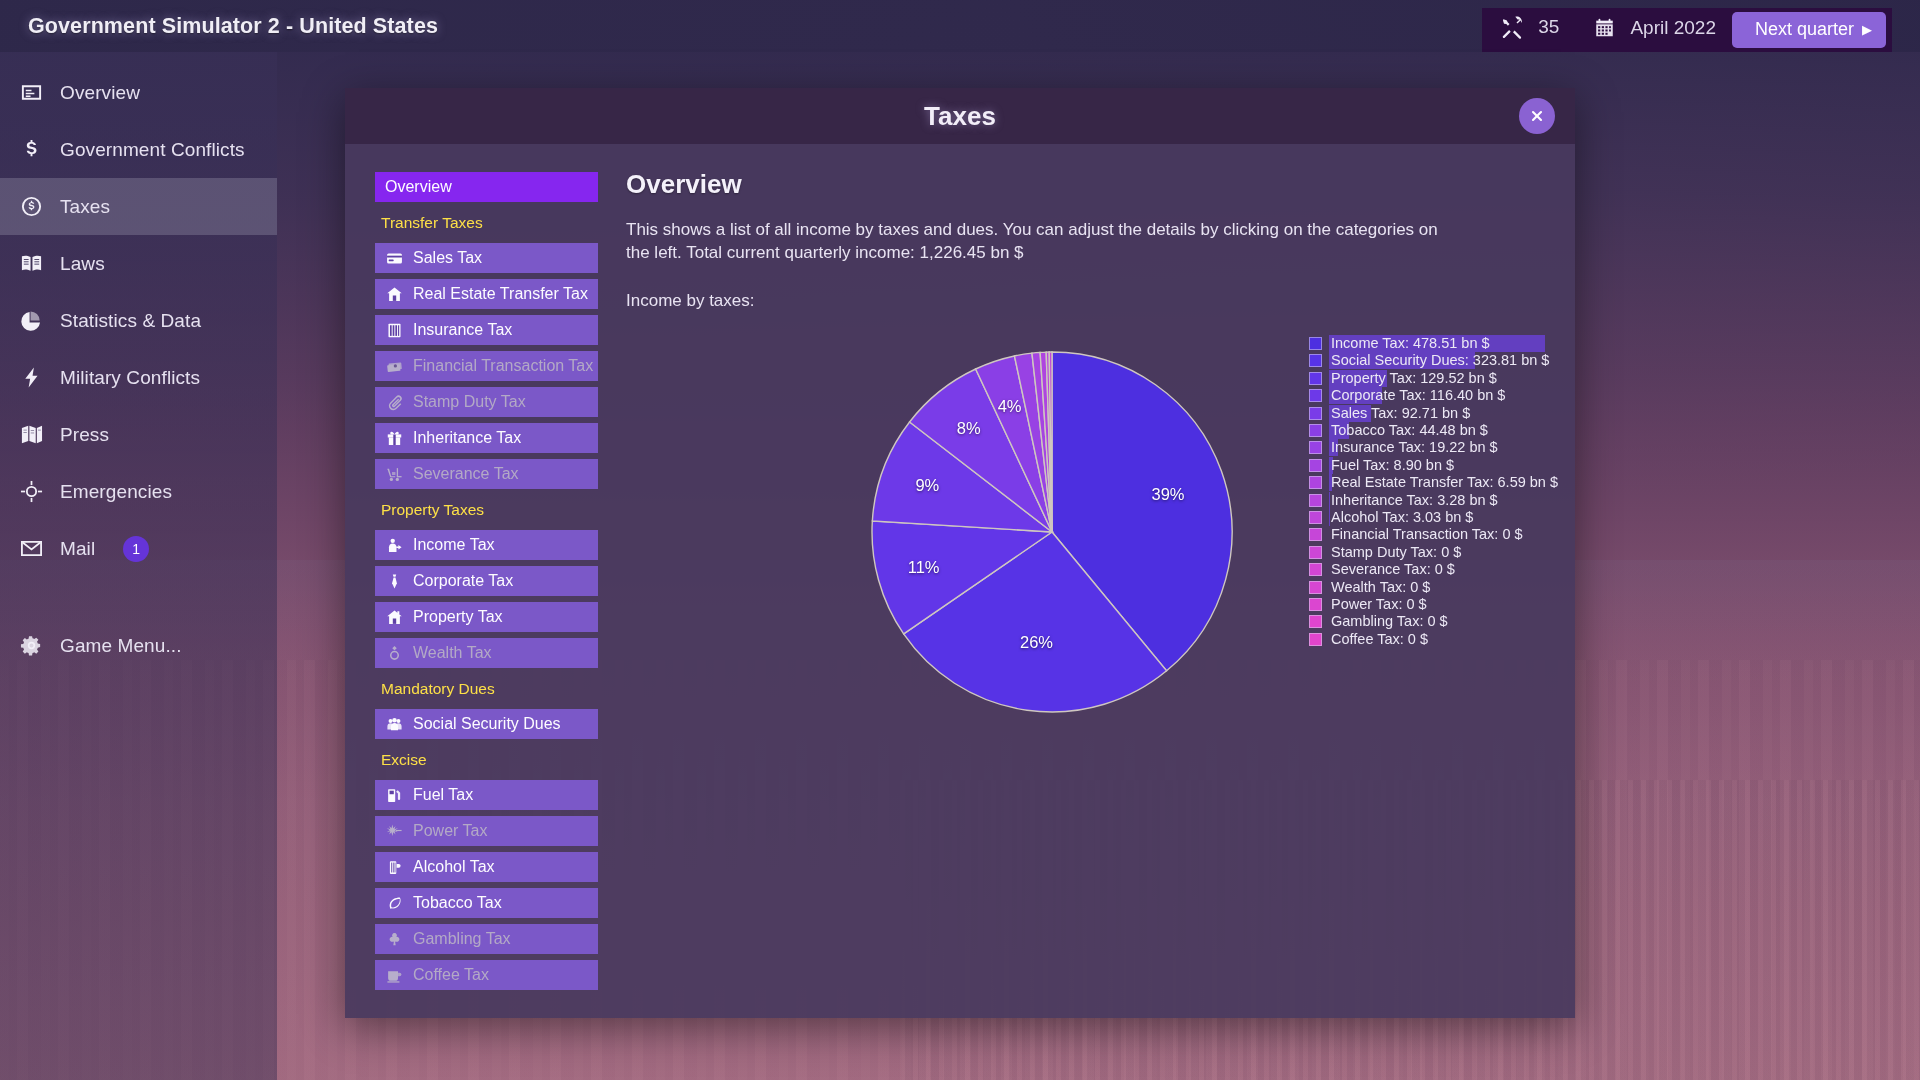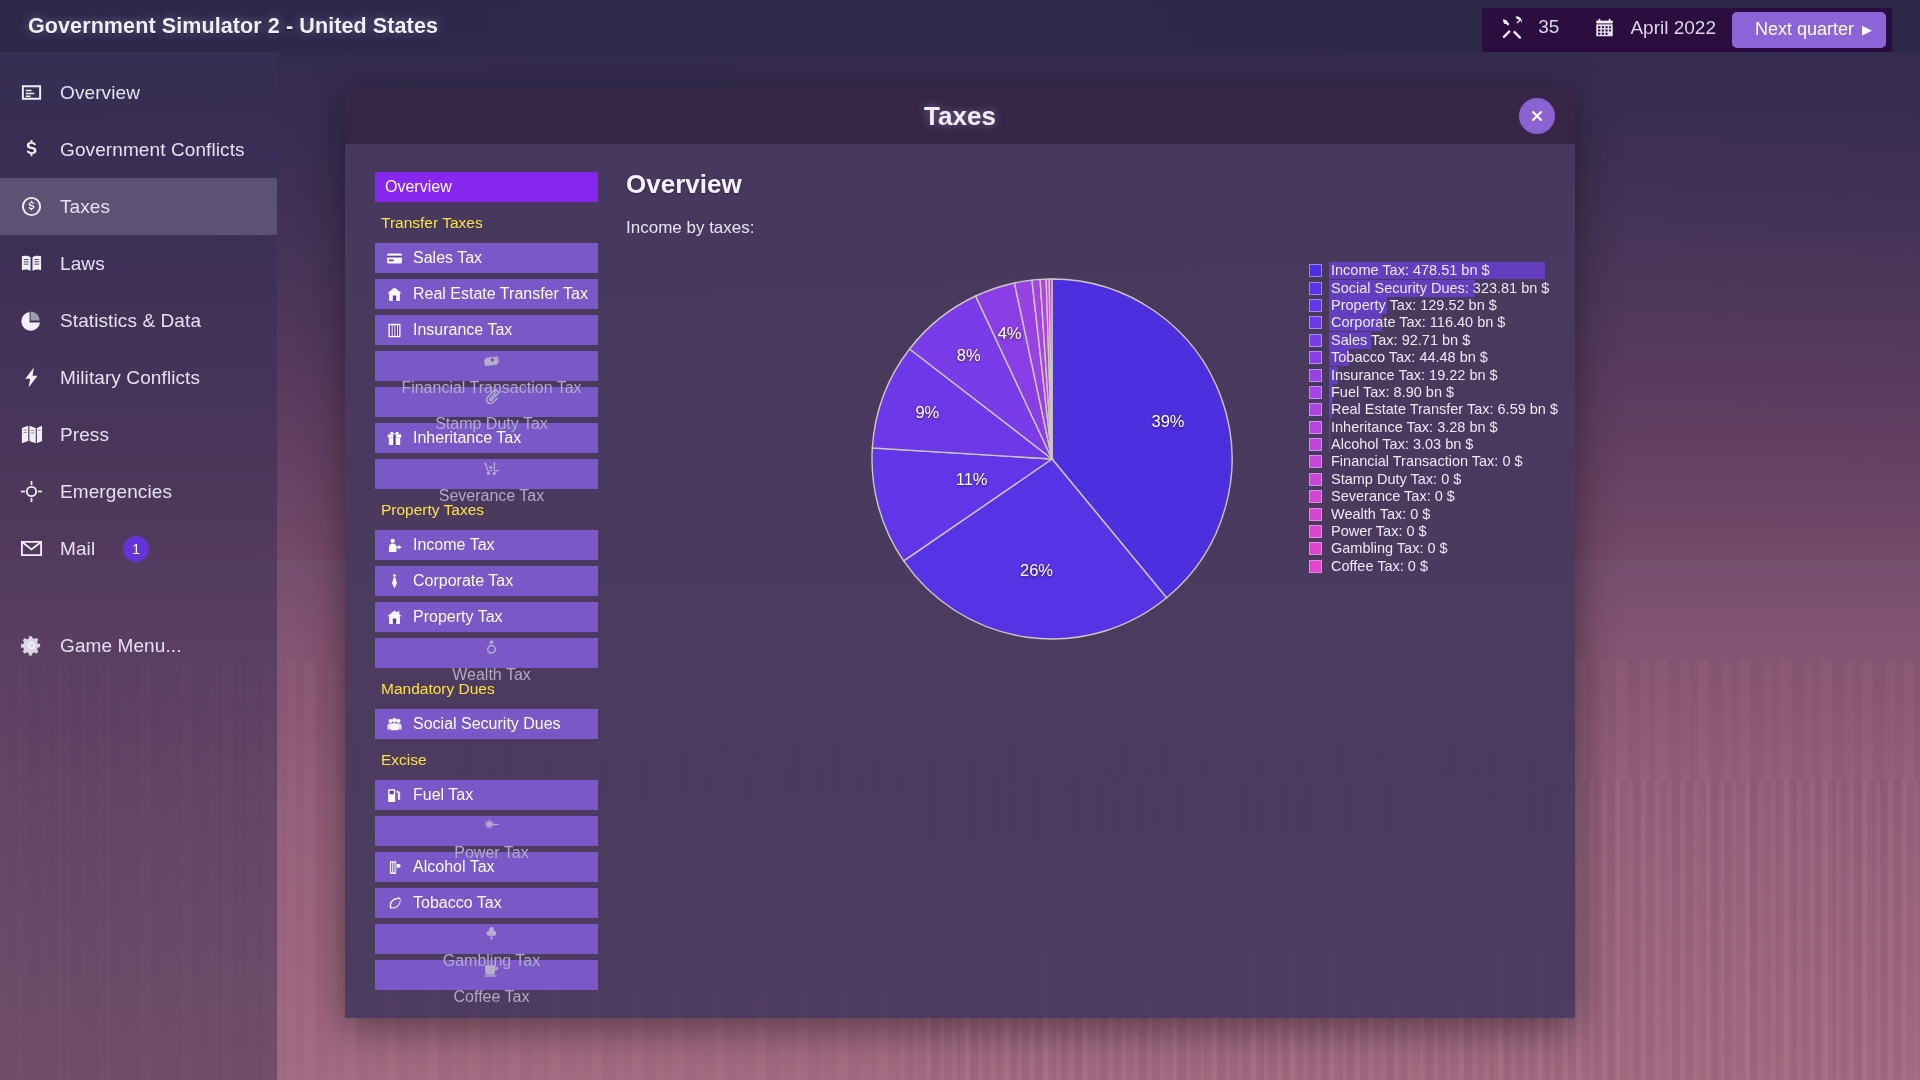--- a/index.html
+++ b/index.html
@@ -186,21 +186,21 @@
     margin-bottom: 6px;
     background: #7b58c8;
     display: flex; align-items: center;
     gap: 9px;
     padding-left: 10px;
     cursor: pointer;
     border: none;
     text-align: left;
   }
   .cat-btn.selected { background: #8626ef; }
-  .cat-btn.disabled { cursor: default; flex-direction: column; }
+  .cat-btn.disabled { cursor: default; }
   .cat-btn .cat-ico {
     width: 19px; height: 19px;
     display: flex; align-items: center; justify-content: center;
     flex: 0 0 19px;
   }
   .cat-btn .cat-ico svg { width: 17px; height: 17px; fill: #fbfaff; }
   .cat-btn.disabled .cat-ico svg { fill: #b7aecb; }
   .cat-txt { color: #fdfcff; font-size: 16px; white-space: nowrap; }
   .cat-btn.disabled .cat-txt { color: #b3a9c6; }
   .cat-group {
@@ -654,40 +654,41 @@
                 <path d="M17 8.2h2.3a2.4 2.4 0 010 4.8H17z" opacity=".85"></path>
                 <rect x="2" y="20.2" width="17" height="1.8"></rect>
               </svg>
             </span>
             <span class="cat-txt">Coffee Tax</span>
           </div>
         </div>
 
       <div id="content">
         <div id="content-title">Overview</div>
+        <div id="content-desc">This shows a list of all income by taxes and dues. You can adjust the details by clicking on the categories on the left. Total current quarterly income: 1,226.45 bn $</div>
         <div id="chart-label">Income by taxes:</div>
 
         <div id="chart-area">
           <div id="pie-wrap">
             <svg id="pie" viewBox="0 0 366 366">
                 <path d="M 183 183 L 183 3 A 180 180 0 0 1 297.5980630645828 321.8066422828746 Z" fill="#4d2fe0" stroke="#cfc7c0" stroke-width="1.4"></path>
                 <path d="M 183 183 L 297.5980630645828 321.8066422828746 A 180 180 0 0 1 34.64825497369412 284.9399811048145 Z" fill="#5733e6" stroke="#cfc7c0" stroke-width="1.4"></path>
                 <path d="M 183 183 L 34.64825497369412 284.9399811048145 A 180 180 0 0 1 3.3401802829746714 171.93884367500615 Z" fill="#6236e8" stroke="#cfc7c0" stroke-width="1.4"></path>
                 <path d="M 183 183 L 3.3401802829746714 171.93884367500615 A 180 180 0 0 1 40.56055376351776 72.94999247685493 Z" fill="#6d39e8" stroke="#cfc7c0" stroke-width="1.4"></path>
                 <path d="M 183 183 L 40.56055376351776 72.94999247685493 A 180 180 0 0 1 106.65313903936723 19.99338411752177 Z" fill="#7a3ce8" stroke="#cfc7c0" stroke-width="1.4"></path>
                 <path d="M 183 183 L 106.65313903936723 19.99338411752177 A 180 180 0 0 1 145.45112828471846 6.959998202370684 Z" fill="#8a3fe6" stroke="#cfc7c0" stroke-width="1.4"></path>
                 <path d="M 183 183 L 145.45112828471846 6.959998202370684 A 180 180 0 0 1 162.93885053544307 4.121409100583804 Z" fill="#9842e4" stroke="#cfc7c0" stroke-width="1.4"></path>
                 <path d="M 183 183 L 162.93885053544307 4.121409100583804 A 180 180 0 0 1 171.11289619558497 3.392937880652738 Z" fill="#a544e2" stroke="#cfc7c0" stroke-width="1.4"></path>
                 <path d="M 183 183 L 171.11289619558497 3.392937880652738 A 180 180 0 0 1 177.1822340906875 3.0940423448282672 Z" fill="#ae44e0" stroke="#cfc7c0" stroke-width="1.4"></path>
                 <path d="M 183 183 L 177.1822340906875 3.0940423448282672 A 180 180 0 0 1 180.20599156441892 3.02168598172193 Z" fill="#b745dd" stroke="#cfc7c0" stroke-width="1.4"></path>
                 <path d="M 183 183 L 180.20599156441892 3.02168598172193 A 180 180 0 0 1 182.9999999999998 3 Z" fill="#bf46da" stroke="#cfc7c0" stroke-width="1.4"></path>
               </svg>
           <div class="pie-pct" style="left: 299px; top: 145.249px;">39%</div>
               <div class="pie-pct" style="left: 167.505px; top: 293.519px;">26%</div>
-              <div class="pie-pct" style="left: 54.6357px; top: 203px; margin-left: 48px;">11%</div>
+              <div class="pie-pct" style="left: 54.6357px; top: 218px;">11%</div>
               <div class="pie-pct" style="left: 58.3222px; top: 136.12px;">9%</div>
               <div class="pie-pct" style="left: 99.7115px; top: 79.0516px;">8%</div>
               <div class="pie-pct" style="left: 140.584px; top: 56.7341px;">4%</div>
             </div>
           <div id="legend">
               <div class="legend-row">
                 <span class="legend-swatch" style="background: rgb(77, 47, 224);"></span>
                 <span class="legend-textwrap">
                   <span class="legend-bar" style="width: 216px;"></span>
                   <span class="legend-text">Income Tax: 478.51 bn $</span>

